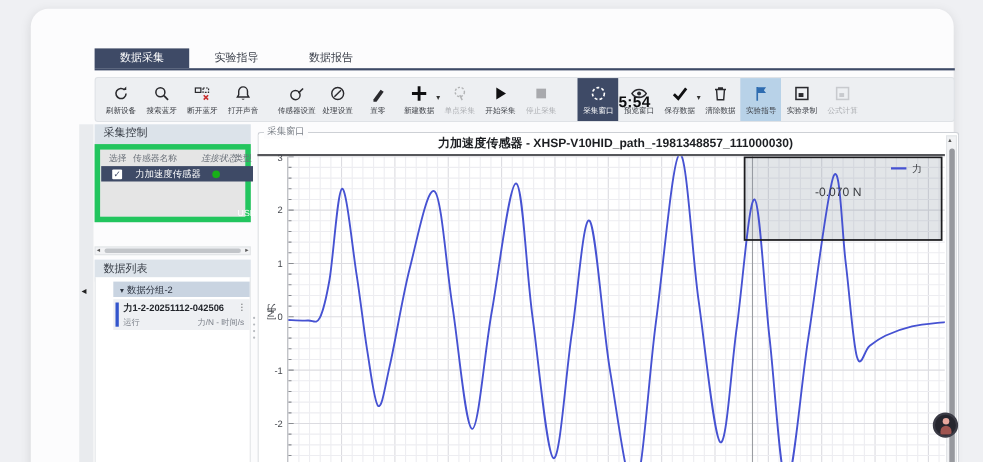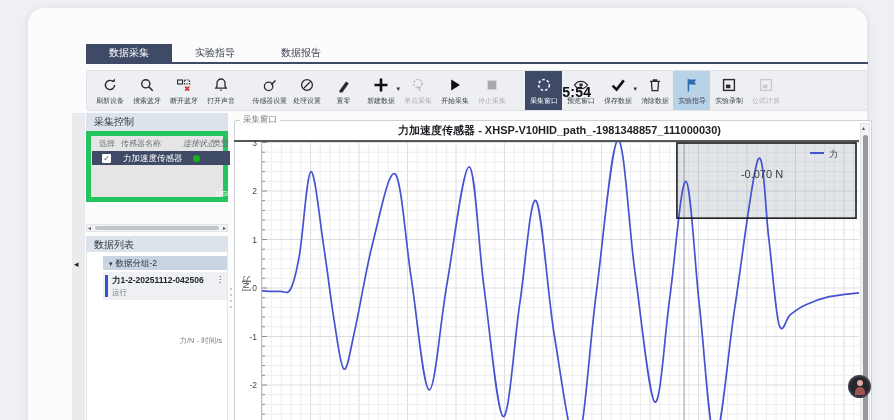--- a/index.html
+++ b/index.html
@@ -53,21 +53,21 @@
   .datalist-body { position:absolute; left:58px; top:244px; width:142px; height:176px; background:#fff;
                    border-left:1px solid #e3e5e8; border-right:1px solid #e3e5e8; }
   .tree-node { position:absolute; left:16px; top:4px; width:124px; height:14px; background:#c9d4e1;
                font-size:8.5px; color:#2c3340; line-height:14px; padding-left:6px; }
   .tree-node .tcaret { font-size:7px; margin-right:3px; }
   .data-item { position:absolute; left:16px; top:20px; width:124px; height:28px; background:#eef0f3; }
   .data-item .accent { position:absolute; left:2px; top:3px; width:3px; height:22px; background:#3355cc; }
   .data-item .dtitle { position:absolute; left:9px; top:3px; font-size:8.5px; font-weight:bold; color:#21242a; white-space:nowrap; }
   .data-item .kebab { position:absolute; right:3px; top:3px; font-size:8px; color:#333; }
   .data-item .dstatus { position:absolute; left:9px; top:16px; font-size:7.5px; color:#7a7f88; }
-  .data-item .daxes { position:absolute; right:5px; top:16px; font-size:7.5px; color:#7a7f88;margin-top:48px; }
+  .data-item .daxes { position:absolute; right:5px; top:16px; font-size:7.5px; color:#7a7f88; }
   .splitter-dots { position:absolute; left:202px; top:280px; width:3px; height:20px; display:flex;
                    flex-direction:column; justify-content:space-between; }
   .splitter-dots i { width:2px; height:2px; background:#b6b9be; border-radius:50%; }
   
   .groupbox { position:absolute; left:206px; top:112px; width:638px; height:308px;
               background:#fff; border:1px solid #cdd0d5; border-bottom:none; border-radius:3px 3px 0 0; }
   .groupbox-label { position:absolute; left:212px; top:106px; font-size:8.5px; color:#7b8088; background:#fcfcfd; padding:0 3px; }
   .chart-title { position:absolute; left:233px; top:115px; width:597px; text-align:center;
                  font-size:11px; font-weight:bold; color:#1d1f23; white-space:nowrap; }
   .plot-topline { position:absolute; left:206px; top:132px; width:625px; height:2px; background:#56575b; }

